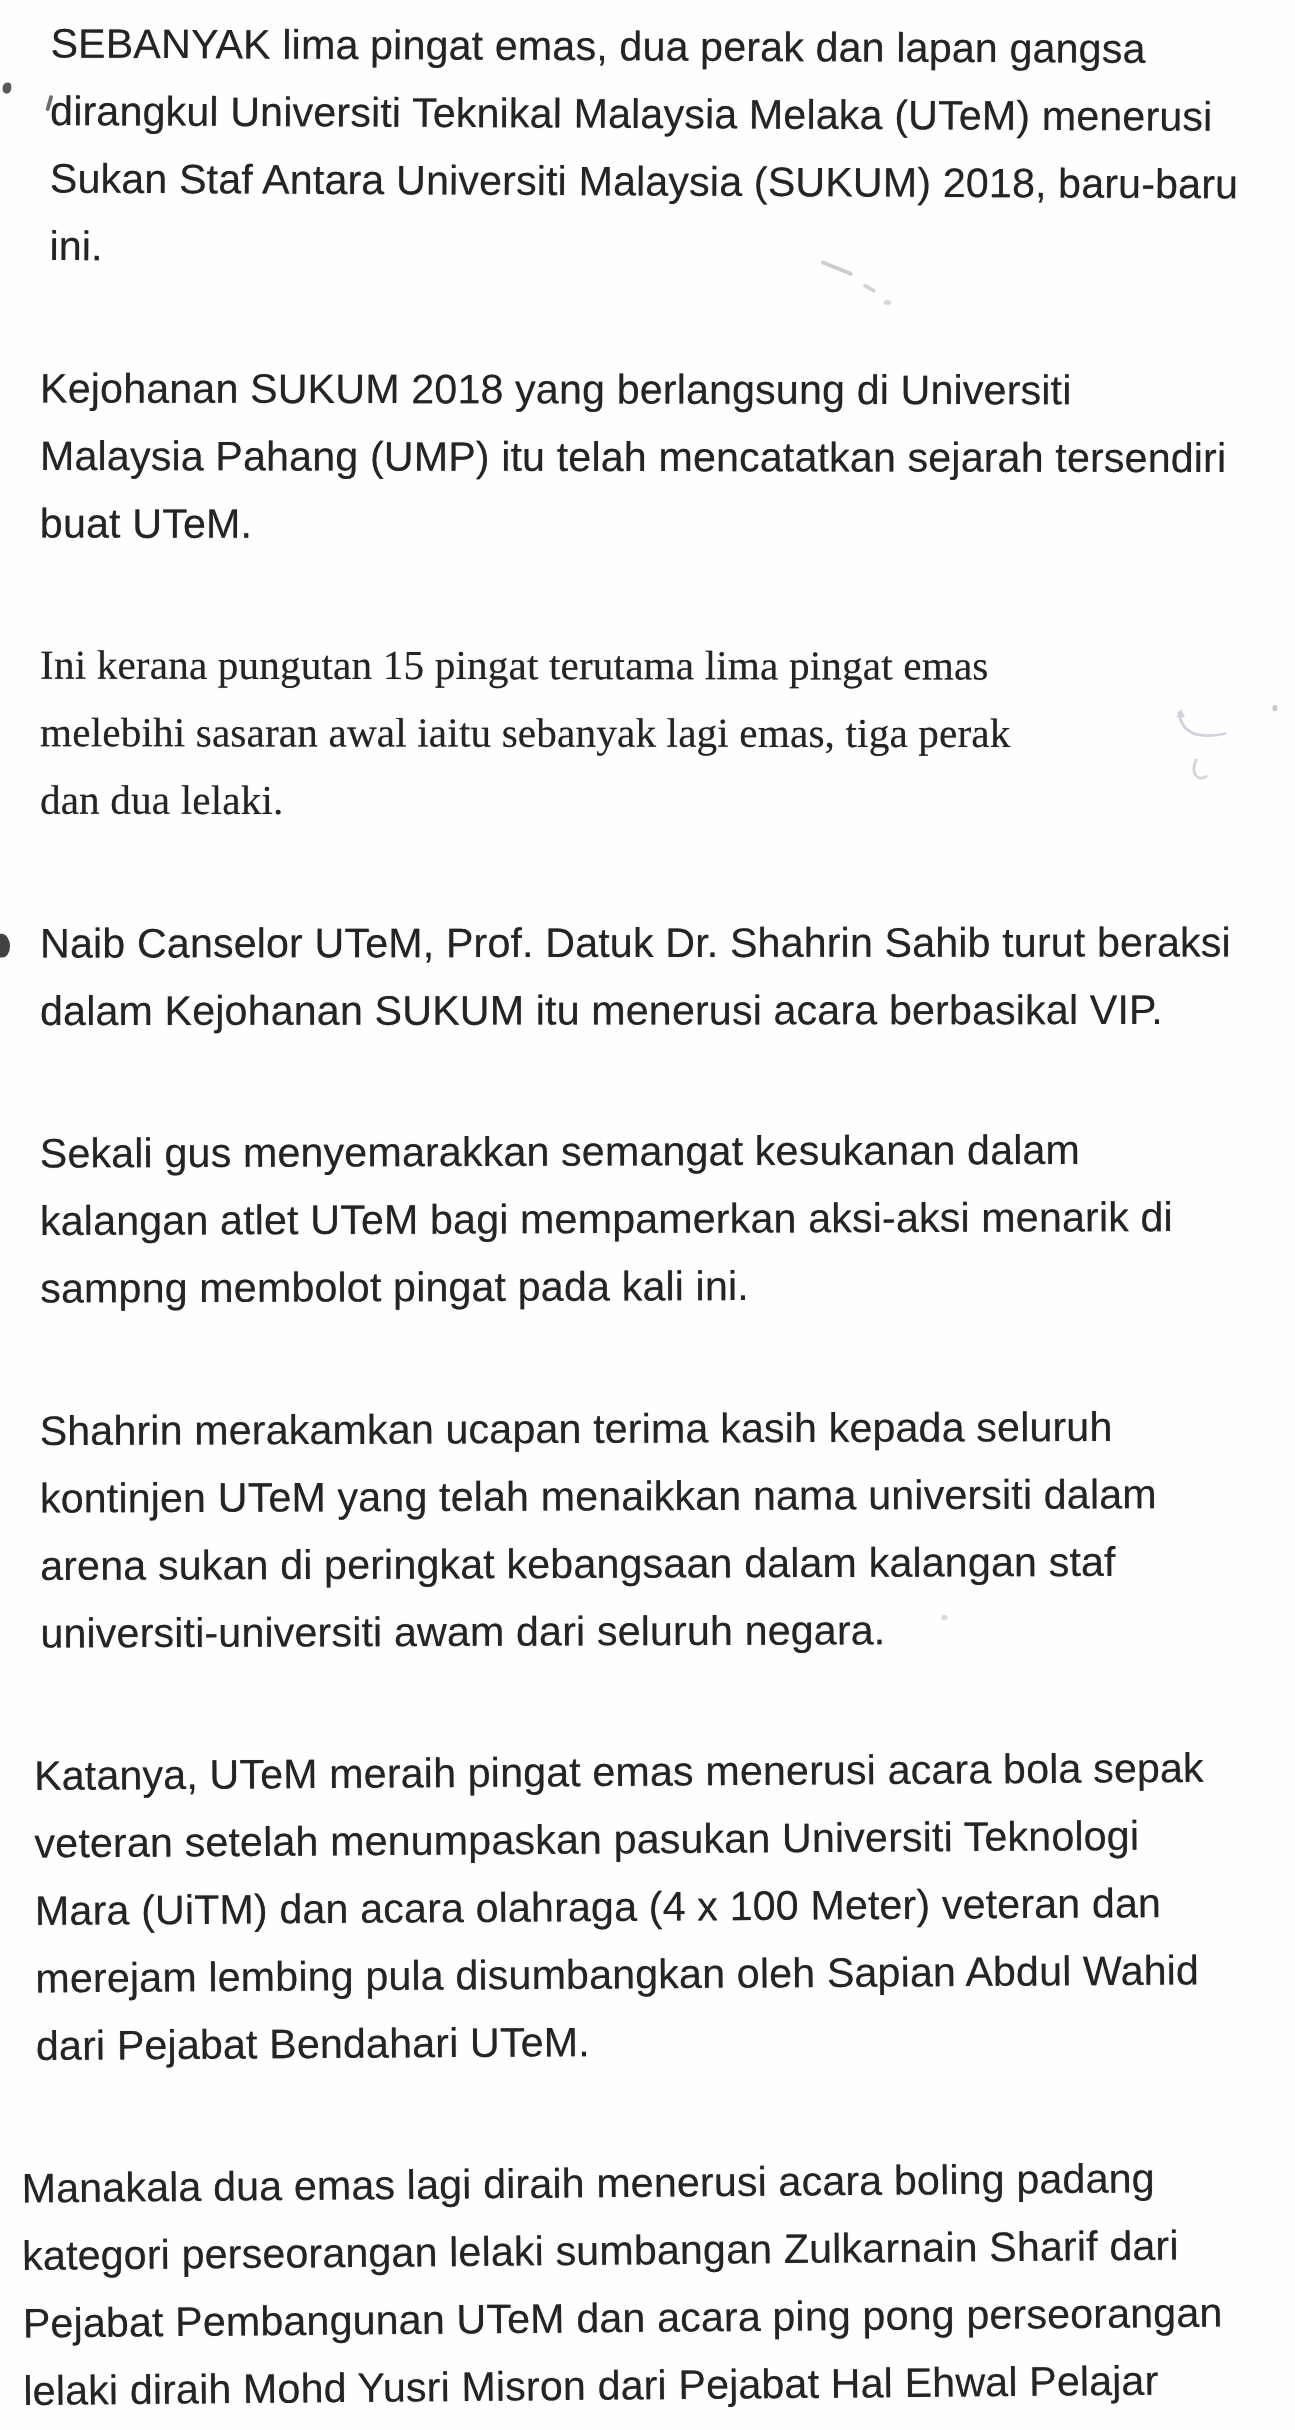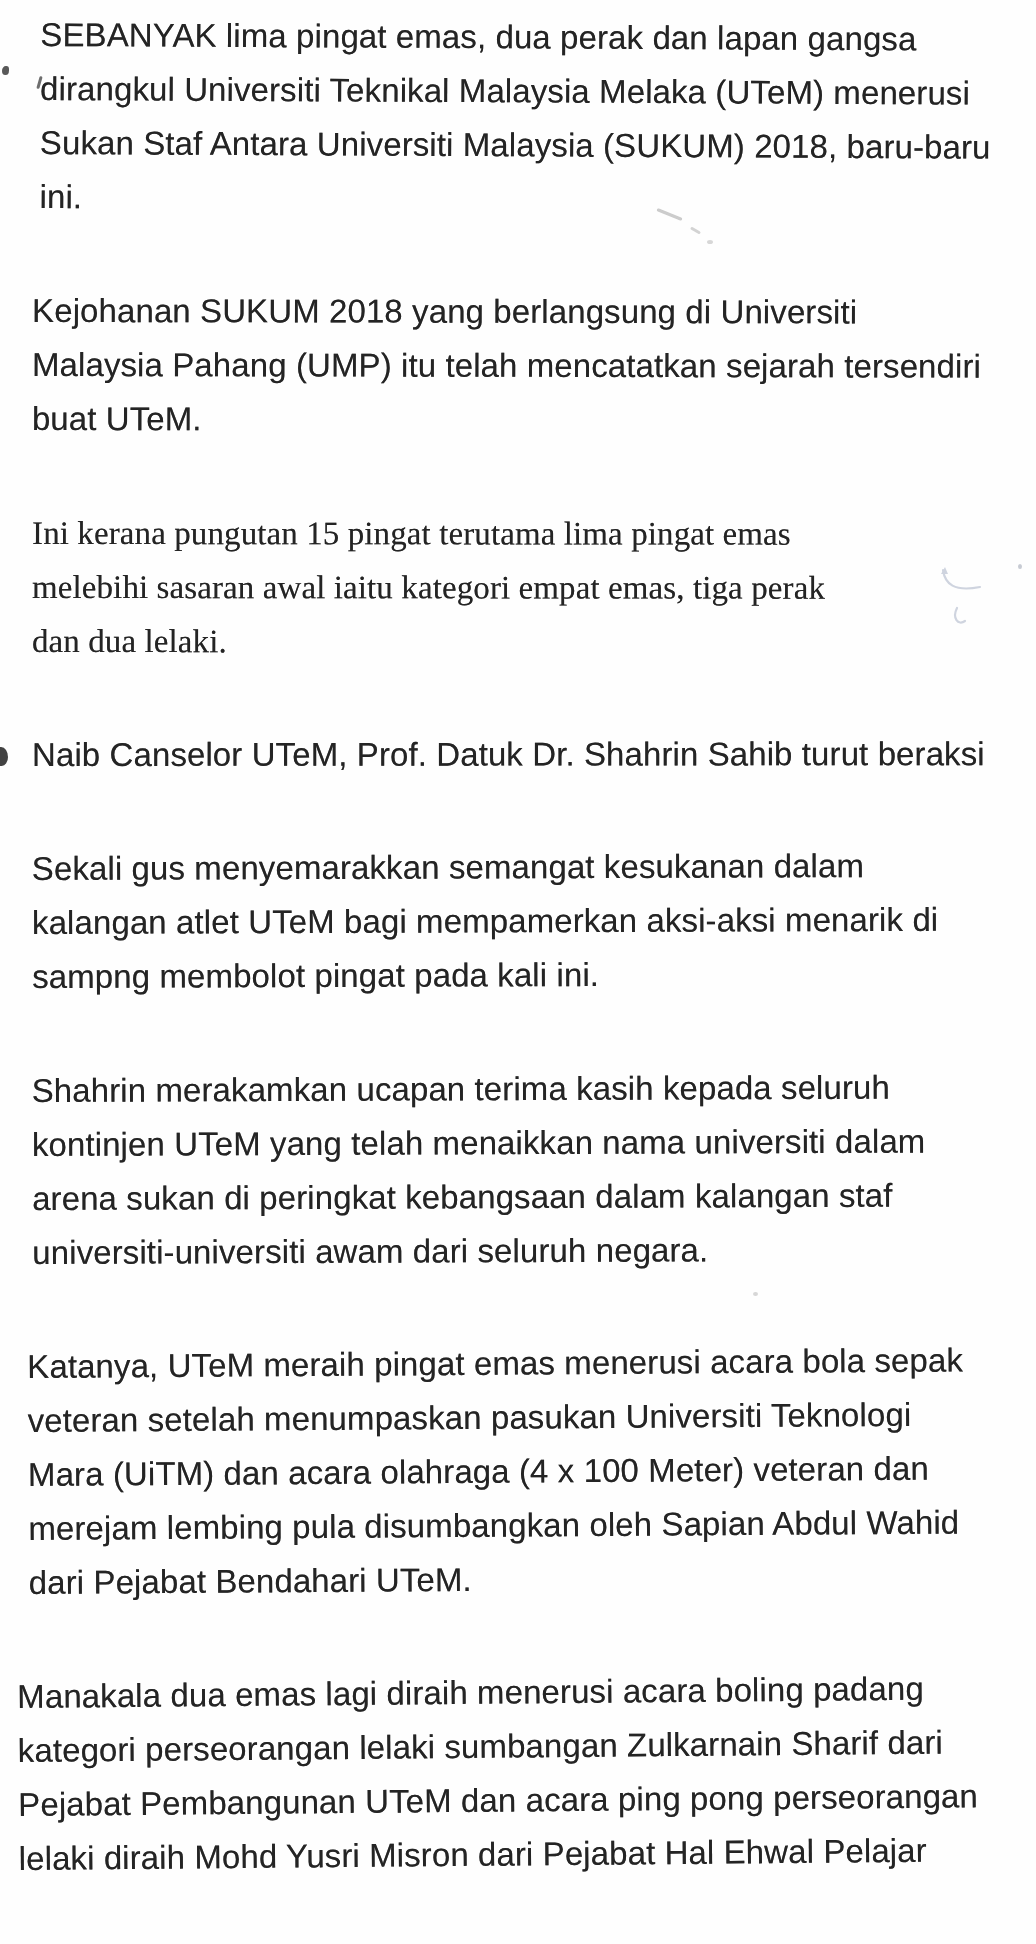--- a/index.html
+++ b/index.html
@@ -76,26 +76,27 @@
     </p>
 
     <p class="para p2">
       <span class="line">Kejohanan SUKUM 2018 yang berlangsung di Universiti</span>
       <span class="line">Malaysia Pahang (UMP) itu telah mencatatkan sejarah tersendiri</span>
       <span class="line">buat UTeM.</span>
     </p>
 
     <p class="para p3">
       <span class="line">Ini kerana pungutan 15 pingat terutama lima pingat emas</span>
-      <span class="line">melebihi sasaran awal iaitu kategori empat emas, tiga perak</span>
+      <span class="line">melebihi sasaran awal iaitu sebanyak lagi emas, tiga perak</span>
       <span class="line">dan dua lelaki.</span>
     </p>
 
     <p class="para p4">
       <span class="line">Naib Canselor UTeM, Prof. Datuk Dr. Shahrin Sahib turut beraksi</span>
+      <span class="line">dalam Kejohanan SUKUM itu menerusi acara berbasikal VIP.</span>
     </p>
 
     <p class="para p5">
       <span class="line">Sekali gus menyemarakkan semangat kesukanan dalam</span>
       <span class="line">kalangan atlet UTeM bagi mempamerkan aksi-aksi menarik di</span>
       <span class="line">sampng membolot pingat pada kali ini.</span>
     </p>
 
     <p class="para p6">
       <span class="line">Shahrin merakamkan ucapan terima kasih kepada seluruh</span>

